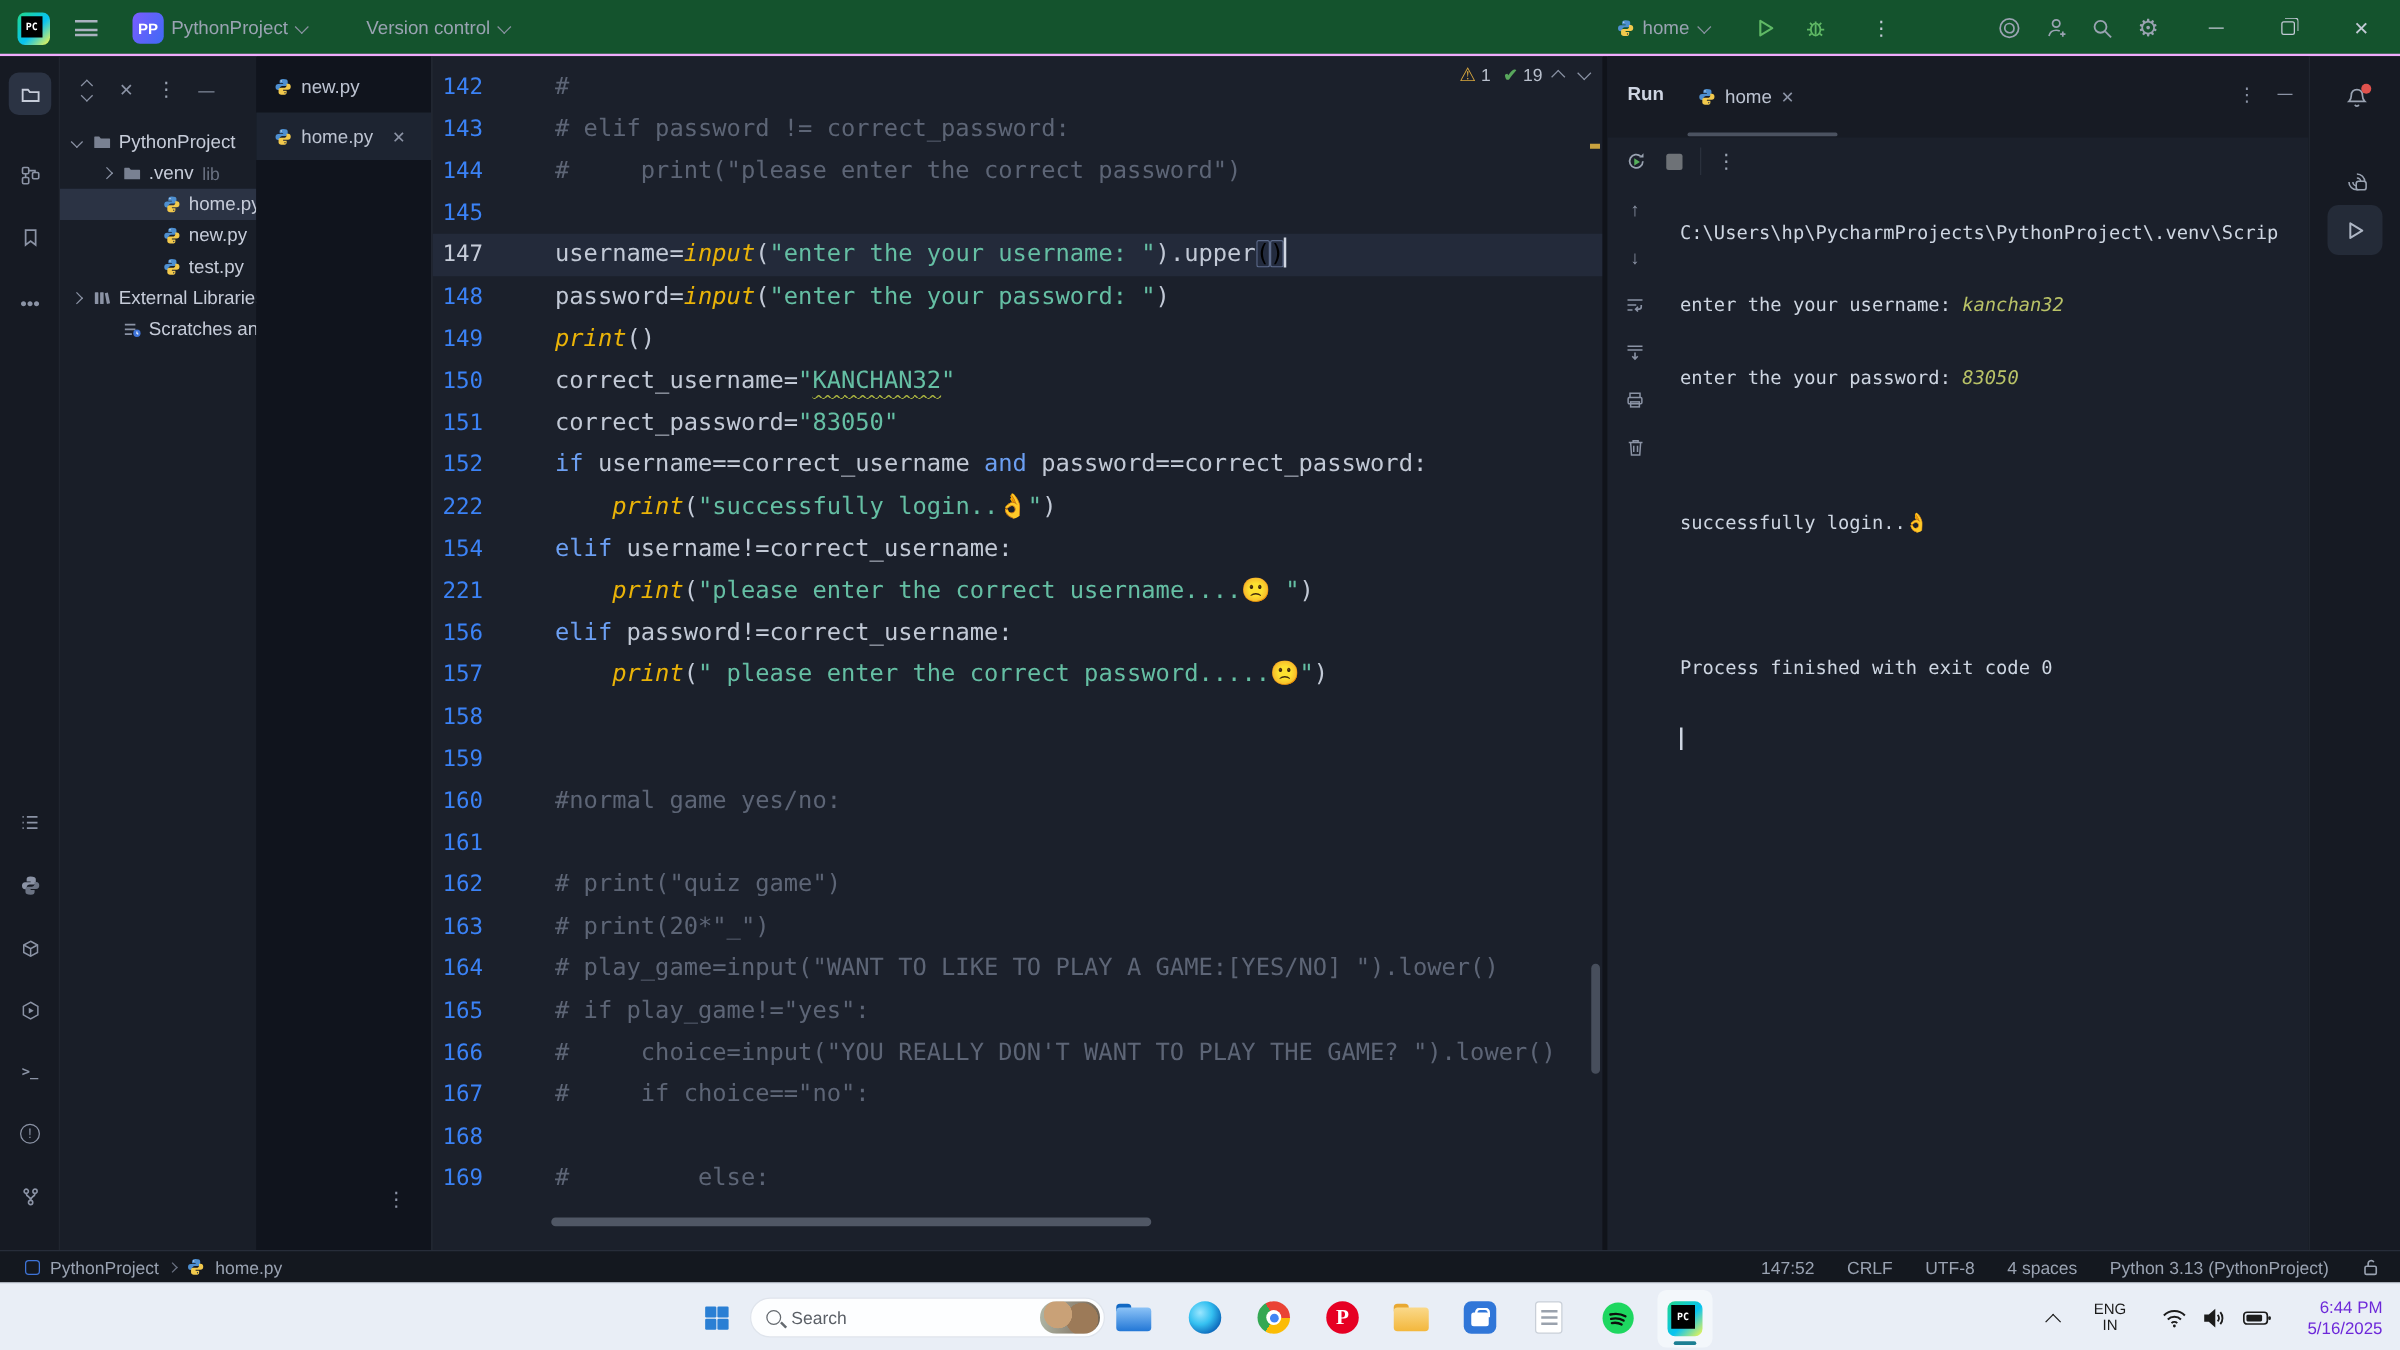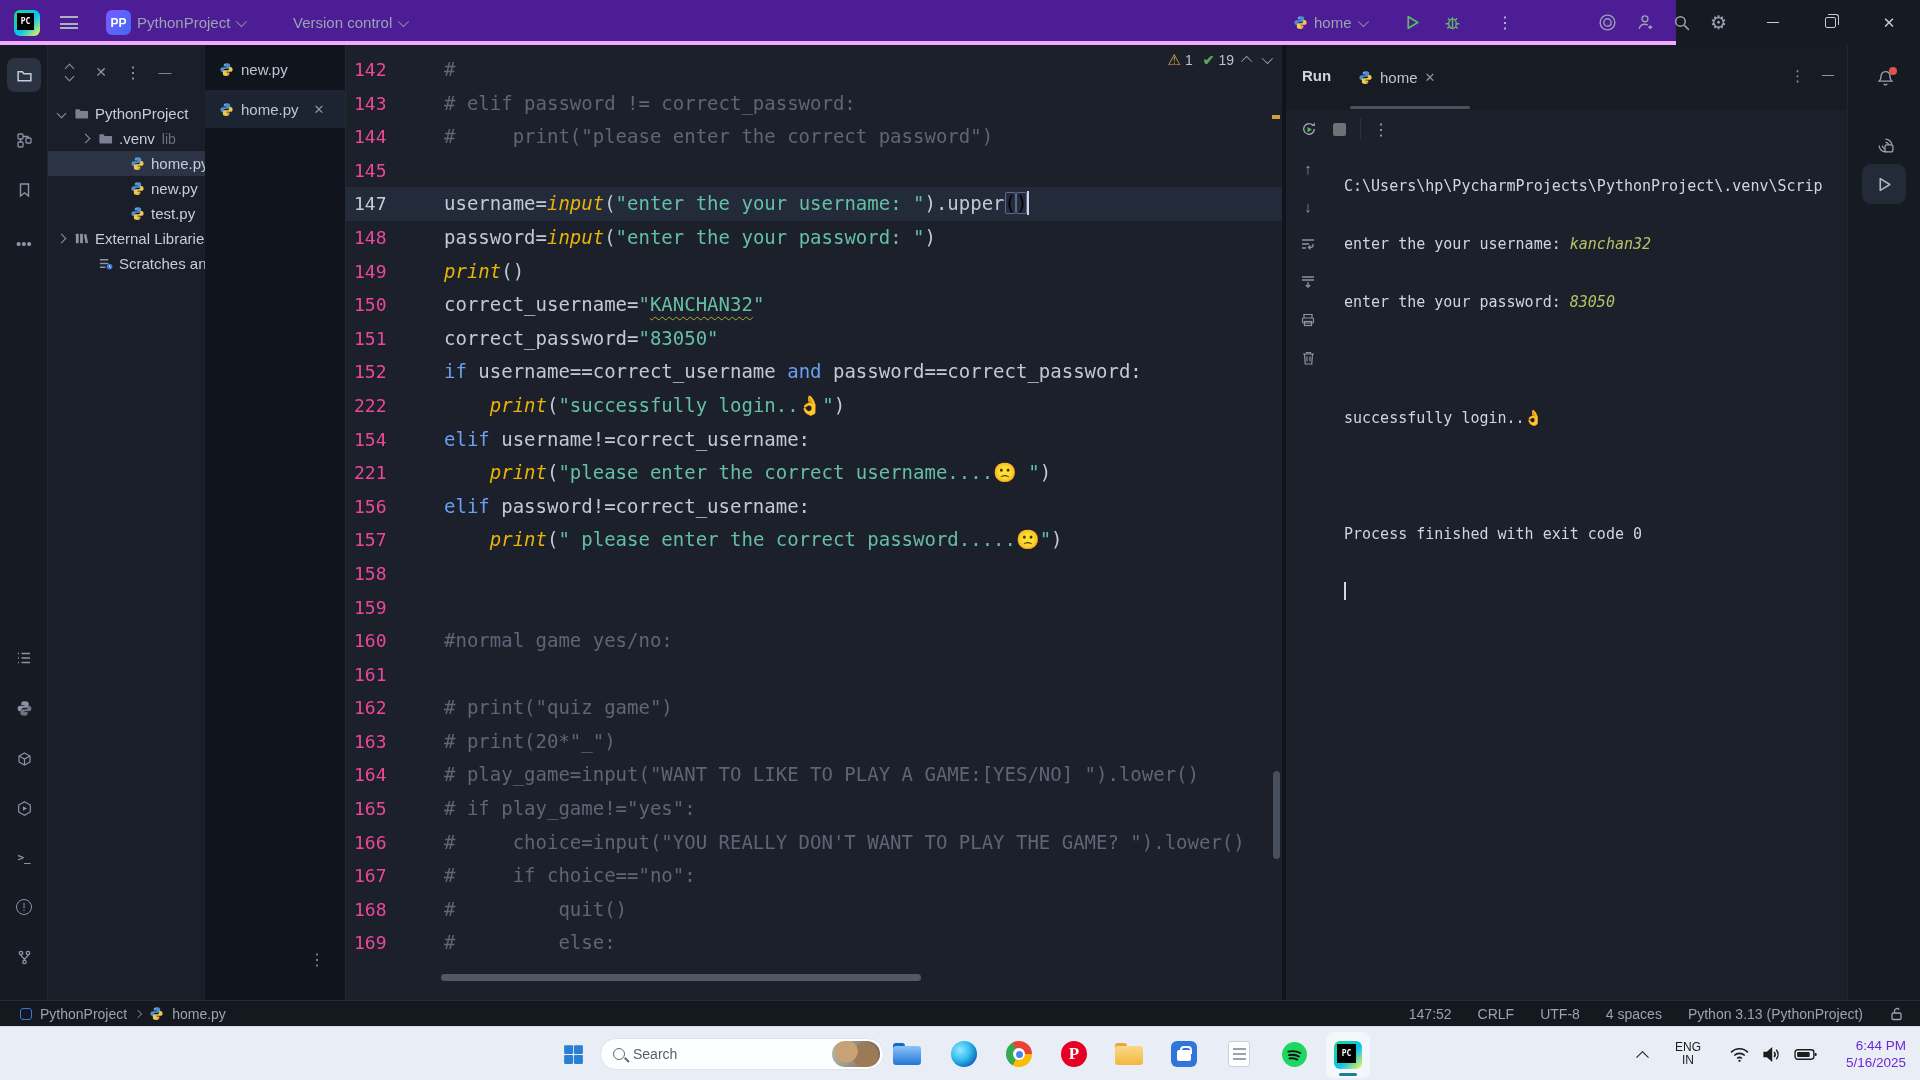--- a/index.html
+++ b/index.html
@@ -1,22 +1,22 @@
 <!DOCTYPE html>
 <html><head>
 <meta charset="utf-8">
 <style>
   * { margin:0; padding:0; box-sizing:border-box; }
   html,body { width:1920px; height:1080px; overflow:hidden; background:#10131a;
     font-family:"Liberation Sans", sans-serif; }
   #app { position:relative; width:1920px; height:1080px; background:#161a23; }
 
   
-  .titlebar { position:absolute; left:0; top:0; width:1676px; height:45px;
-    background:#4c1d95; border-bottom:4px solid #f0abfc; }
+  .titlebar { position:absolute; left:0; top:0; width:1920px; height:45px;
+    background:#14532d; border-bottom:2px solid #f0abfc; }
   .tb-item { position:absolute; top:0; height:45px; display:flex; align-items:center;
     color:#9aa3b2; font-size:15px; gap:6px; }
   .pc-logo { width:26px; height:26px; border-radius:6px;
     background:linear-gradient(135deg,#21d789 0%,#07c3f2 55%,#fcf84a 100%);
     position:relative; }
   .pc-logo::after { content:"PC"; position:absolute; left:3px; top:3px; right:6px; bottom:6px;
     background:#000; color:#fff; font-size:8px; font-weight:bold;
     font-family:"DejaVu Sans Mono",monospace; display:flex; align-items:center; justify-content:center; }
   .hamburger { width:18px; height:13px; border-top:2px solid #aab2c0;
     border-bottom:2px solid #aab2c0; position:relative; }
@@ -71,21 +71,21 @@
   .etab .close-x { margin-left:8px; color:#8b93a5; font-size:13px; }
   .tabcol-kebab { position:absolute; left:104px; top:905px; color:#8b93a5; font-size:16px; letter-spacing:0; }
 
   
   .editor { position:absolute; left:345px; top:0; width:937px; height:955px; background:#1b202b;
     border-left:1px solid #242a35; overflow:hidden; }
   .code-area { position:absolute; left:0; top:8px; width:937px; }
   .code-line { position:relative; height:33.6px; white-space:pre;
     font-family:"DejaVu Sans Mono",monospace; font-size:19px; line-height:33.6px; }
   .code-line.active { background:#232a3a; }
-  .ln { position:absolute; left:8px; width:50px; color:#ec4899; font-size:18px; }
+  .ln { position:absolute; left:8px; width:50px; color:#3b82f6; font-size:18px; }
   .code-line.active .ln { color:#c6ccd9; }
   .ct { position:absolute; left:98px; right:0; overflow:hidden; }
   .tk-c { color:#5d6576; } .tk-d { color:#c2c9d6; } .tk-k { color:#6c9ff2; }
   .tk-b { color:#eab308; font-style:italic; }
   .tk-s { color:#65bfa4; }
   .tk-sq { color:#65bfa4; text-decoration:underline wavy #a9b33f 1px; text-underline-offset:5px; }
   .tk-bx { box-shadow:inset 0 0 0 1px #5c6a8a; background:#232b3e; border-radius:2px; }
   .caret { display:inline-block; width:2px; height:24px; background:#d0d6e2; vertical-align:-5px; }
   .inspections { position:absolute; top:6px; right:12px; display:flex; align-items:center; gap:10px;
     font-size:14px; color:#b9c0cd; }
@@ -487,21 +487,21 @@
           <div class="code-line"><span class="ln">158</span><span class="ct"></span></div>
           <div class="code-line"><span class="ln">159</span><span class="ct"></span></div>
           <div class="code-line"><span class="ln">160</span><span class="ct"><span class="tk-c">#normal game yes/no:</span></span></div>
           <div class="code-line"><span class="ln">161</span><span class="ct"></span></div>
           <div class="code-line"><span class="ln">162</span><span class="ct"><span class="tk-c"># print("quiz game")</span></span></div>
           <div class="code-line"><span class="ln">163</span><span class="ct"><span class="tk-c"># print(20*"_")</span></span></div>
           <div class="code-line"><span class="ln">164</span><span class="ct"><span class="tk-c"># play_game=input("WANT TO LIKE TO PLAY A GAME:[YES/NO] ").lower()</span></span></div>
           <div class="code-line"><span class="ln">165</span><span class="ct"><span class="tk-c"># if play_game!="yes":</span></span></div>
           <div class="code-line"><span class="ln">166</span><span class="ct"><span class="tk-c">#     choice=input("YOU REALLY DON'T WANT TO PLAY THE GAME? ").lower()</span></span></div>
           <div class="code-line"><span class="ln">167</span><span class="ct"><span class="tk-c">#     if choice=="no":</span></span></div>
-          <div class="code-line"><span class="ln">168</span><span class="ct"><span class="tk-c">#         quit()</span></span></div>
+          <div class="code-line"><span class="ln">168</span></div>
           <div class="code-line"><span class="ln">169</span><span class="ct"><span class="tk-c">#         else:</span></span></div>
         </div>
       <div class="inspections">
         <span class="warn-tri">⚠</span>
         <span style="margin-left:-6px">1</span>
         <span class="ok-check">✔</span>
         <span style="margin-left:-6px">19</span>
         <span class="insp-chev up"></span>
         <span class="insp-chev down"></span>
       </div>

